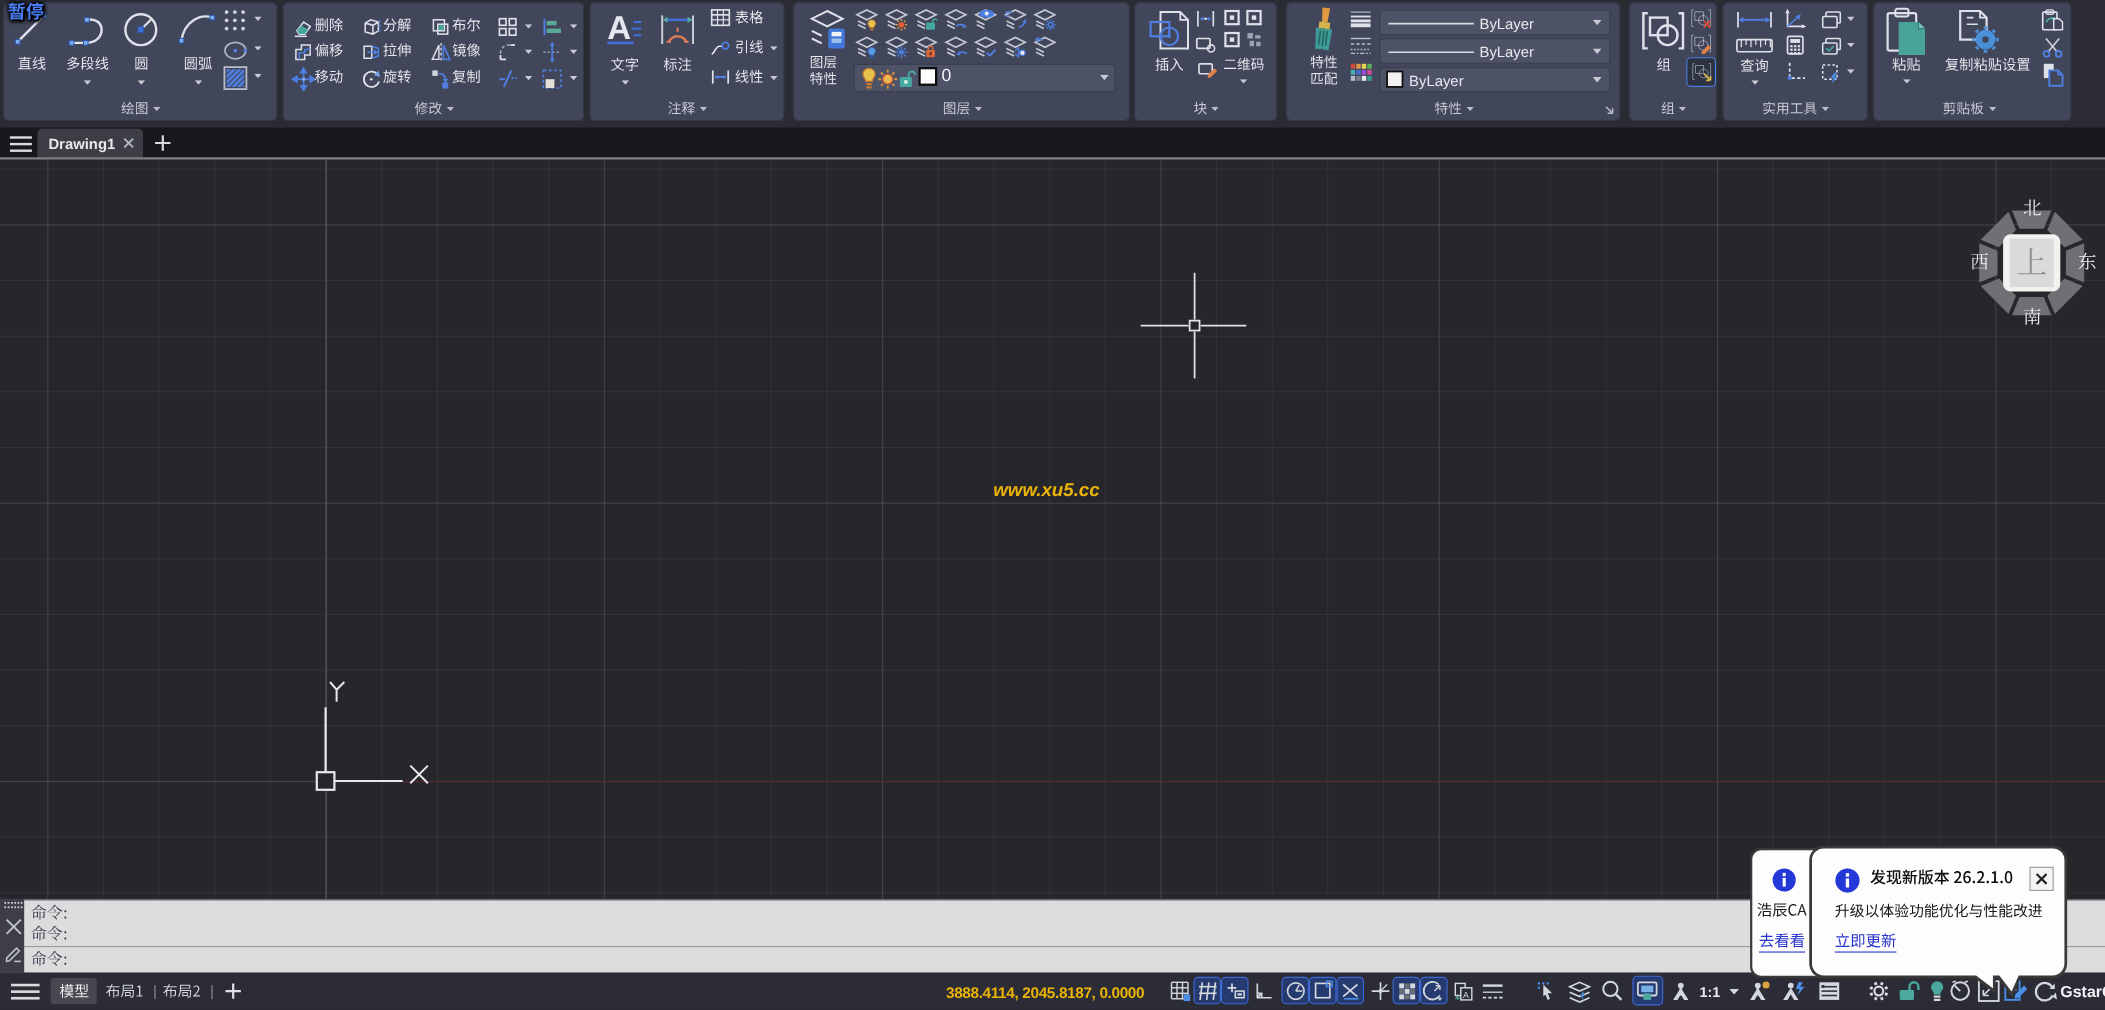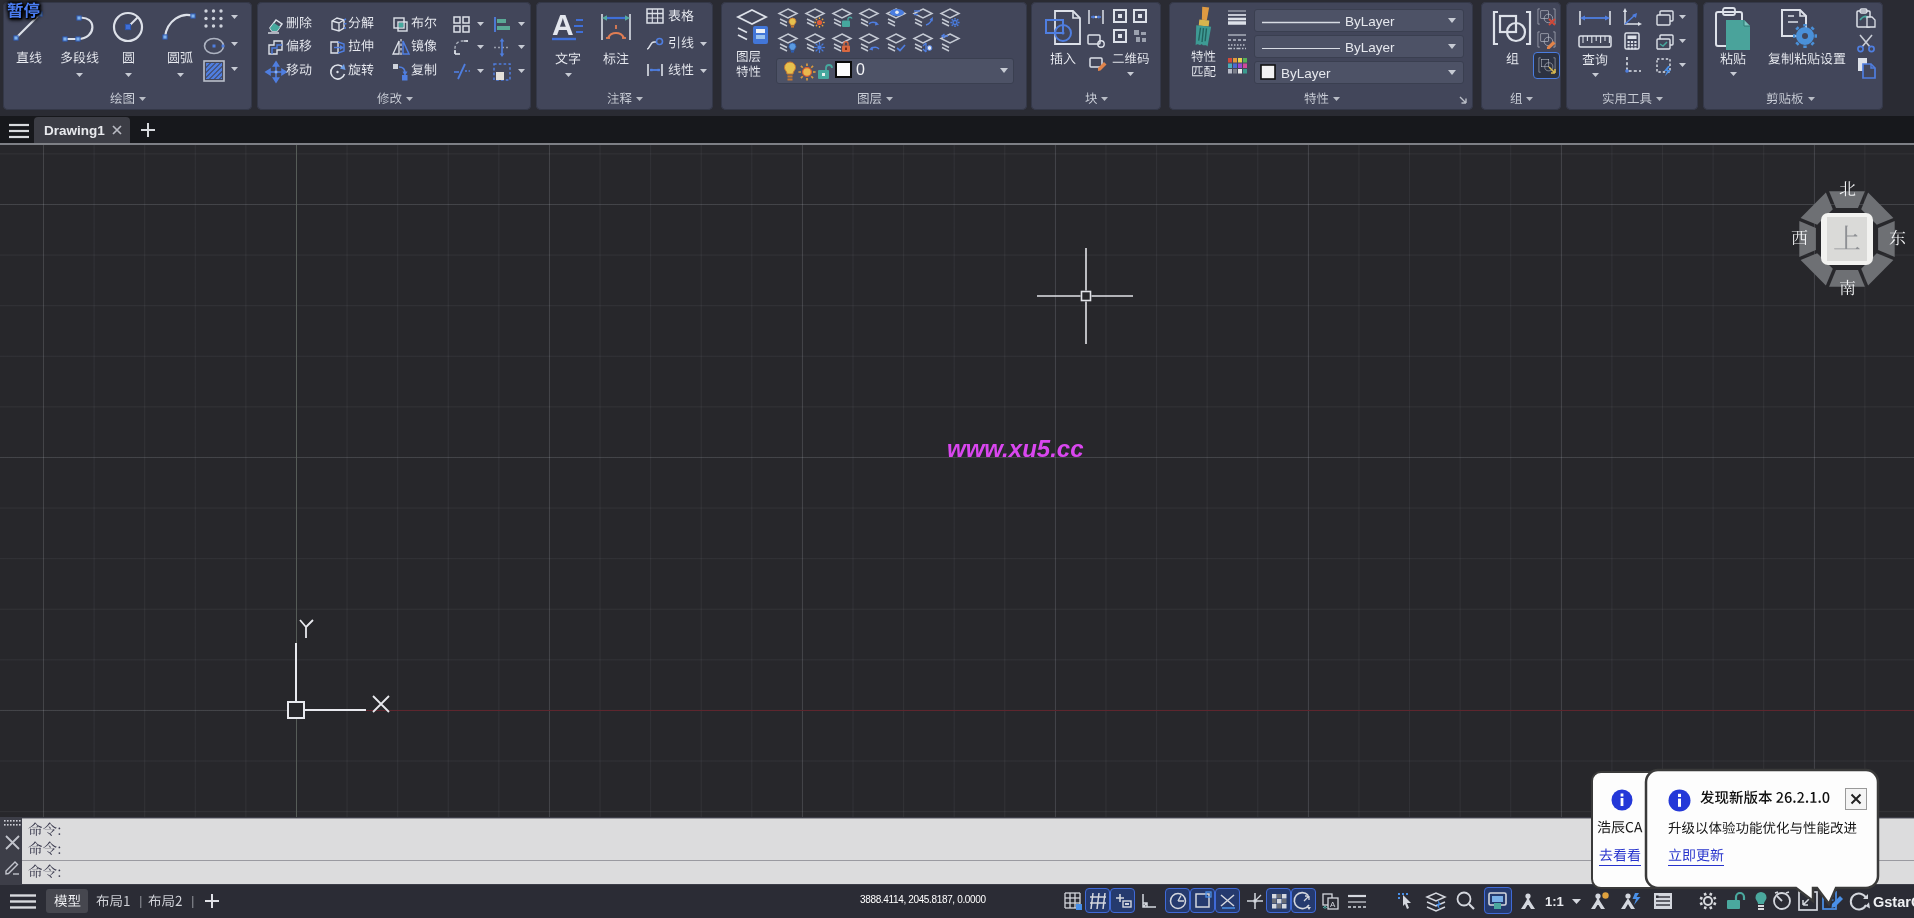--- a/index.html
+++ b/index.html
@@ -1110,21 +1110,21 @@
     <svg width="100" height="100" viewBox="0 0 100 100" style="overflow:visible;display:block">
       <g stroke="#e2e3e8" stroke-width="1.6">
 <line x1="50" y1="2" x2="50" y2="44.5"></line>
         <line x1="50" y1="55.5" x2="50" y2="98"></line>
 <line x1="1" y1="50" x2="44.5" y2="50"></line>
         <line x1="55.5" y1="50" x2="97" y2="50"></line>
 <rect x="45.5" y="45.5" width="9" height="9" fill="none"></rect>
       </g>
     </svg>
   </div>
-<div style="position:absolute;left:903px;top:437px;line-height:0;"><span style="font-family:'Liberation Sans',sans-serif;font-size:24px;color:#d946ef;font-weight:700;white-space:nowrap;line-height:1;font-style:italic;margin-left:44px;">www.xu5.cc</span></div>
+<div style="position:absolute;left:903px;top:437px;line-height:0;"><span style="font-family:'Liberation Sans',sans-serif;font-size:17px;color:#eab308;font-weight:700;white-space:nowrap;line-height:1;font-style:italic;">www.xu5.cc</span></div>
 <div style="position:absolute;left:1790px;top:182px;line-height:0;">
     <svg width="114" height="114" viewBox="0 0 114 114" style="overflow:visible;display:block">
       <g transform="translate(57,57)">
         <path d="M-17.9 -47.7 L17.9 -47.7 L11.0 -31.1 L-11.0 -31.1 Z" fill="#6e7074"></path>
         <path d="M21.1 -46.4 L46.4 -21.1 L29.8 -14.2 L14.2 -29.8 Z" fill="#6e7074"></path>
         <path d="M47.7 -17.9 L47.7 17.9 L31.1 11.0 L31.1 -11.0 Z" fill="#6e7074"></path>
         <path d="M46.4 21.1 L21.1 46.4 L14.2 29.8 L29.8 14.2 Z" fill="#6e7074"></path>
         <path d="M17.9 47.7 L-17.9 47.7 L-11.0 31.1 L11.0 31.1 Z" fill="#6e7074"></path>
         <path d="M-21.1 46.4 L-46.4 21.1 L-29.8 14.2 L-14.2 29.8 Z" fill="#6e7074"></path>
         <path d="M-47.7 17.9 L-47.7 -17.9 L-31.1 -11.0 L-31.1 11.0 Z" fill="#6e7074"></path>
@@ -1232,21 +1232,21 @@
     <svg width="34" height="16" viewBox="0 -11.9 34 16" style="overflow:visible;display:block">
       <path d="M5.4 -11.4C5.2 -10.7 5.0 -10.0 4.7 -9.3H0.8V-8.3H4.2C3.3 -6.5 2.1 -4.8 0.4 -3.7C0.6 -3.5 0.9 -3.1 1.0 -2.8C1.8 -3.4 2.4 -4.0 3.0 -4.6V-0.2H4.0V-4.9H6.9V1.1H7.9V-4.9H10.9V-1.5C10.9 -1.3 10.9 -1.2 10.7 -1.2C10.4 -1.2 9.7 -1.2 8.8 -1.2C8.9 -1.0 9.1 -0.6 9.1 -0.3C10.3 -0.3 11.0 -0.3 11.4 -0.5C11.8 -0.6 12.0 -0.9 12.0 -1.5V-5.8H10.9H7.9V-7.6H6.9V-5.8H3.9C4.5 -6.6 4.9 -7.4 5.3 -8.3H12.7V-9.3H5.8C6.0 -9.9 6.2 -10.5 6.4 -11.1Z M15.6 -10.6V-7.4C15.6 -5.2 15.4 -2.1 13.9 0.1C14.1 0.2 14.5 0.5 14.7 0.7C15.8 -0.9 16.3 -3.1 16.5 -5.1H24.8C24.6 -1.6 24.5 -0.3 24.2 -0.0C24.1 0.1 23.9 0.1 23.7 0.1C23.4 0.1 22.8 0.1 22.0 0.1C22.2 0.4 22.3 0.7 22.3 1.0C23.1 1.1 23.8 1.1 24.1 1.0C24.6 1.0 24.8 0.9 25.1 0.6C25.5 0.1 25.6 -1.4 25.8 -5.5C25.8 -5.7 25.8 -6.0 25.8 -6.0H16.5L16.6 -7.2H24.9V-10.6ZM16.6 -9.8H23.9V-8.0H16.6ZM17.7 -4.0V0.3H18.6V-0.5H22.8V-4.0ZM18.6 -3.2H21.9V-1.4H18.6Z M27.6 0.0H33.8V-1.1H31.1C30.6 -1.1 30.0 -1.0 29.5 -1.0C31.8 -3.2 33.3 -5.2 33.3 -7.2C33.3 -8.9 32.2 -10.1 30.5 -10.1C29.2 -10.1 28.3 -9.5 27.5 -8.6L28.3 -7.9C28.8 -8.6 29.5 -9.1 30.3 -9.1C31.5 -9.1 32.1 -8.2 32.1 -7.1C32.1 -5.4 30.7 -3.4 27.6 -0.7Z" fill="#d2d4da"></path>
     </svg>
   </div>
 <div style="position:absolute;left:191px;top:894px;line-height:0;"><span style="font-family:'Liberation Sans',sans-serif;font-size:13.5px;color:#888a92;font-weight:400;white-space:nowrap;line-height:1;">|</span></div>
 <div style="position:absolute;left:204px;top:893px;line-height:0;">
     <svg width="16" height="16" viewBox="0 0 16 16" style="overflow:visible;display:block">
       <path d="M8 1 V15 M1 8 H15" stroke="#e0e1e6" stroke-width="2"></path>
     </svg>
   </div>
-<div style="position:absolute;left:860px;top:895px;line-height:0;"><span style="font-family:'Liberation Sans',sans-serif;font-size:10px;color:#ffffff;font-weight:400;white-space:nowrap;line-height:1;letter-spacing:-0.35px;">3888.4114, 2045.8187, 0.0000</span></div>
+<div style="position:absolute;left:860px;top:895px;line-height:0;"><span style="font-family:'Liberation Sans',sans-serif;font-size:14px;color:#eab308;font-weight:700;white-space:nowrap;line-height:1;letter-spacing:-0.35px;">3888.4114, 2045.8187, 0.0000</span></div>
 <div style="position:absolute;left:1062.5px;top:890.5px;line-height:0;">
     <svg width="20" height="20" viewBox="0 0 20 20" style="overflow:visible;display:block">
       <g stroke="#d4d7de" stroke-width="1.3">
         <line x1="2" y1="2" x2="2" y2="17"></line>
         <line x1="7" y1="2" x2="7" y2="17"></line>
         <line x1="12" y1="2" x2="12" y2="17"></line>
         <line x1="17" y1="2" x2="17" y2="17"></line>
         <line x1="2" y1="2" x2="17" y2="2"></line>
         <line x1="2" y1="7" x2="17" y2="7"></line>
         <line x1="2" y1="12" x2="17" y2="12"></line>

